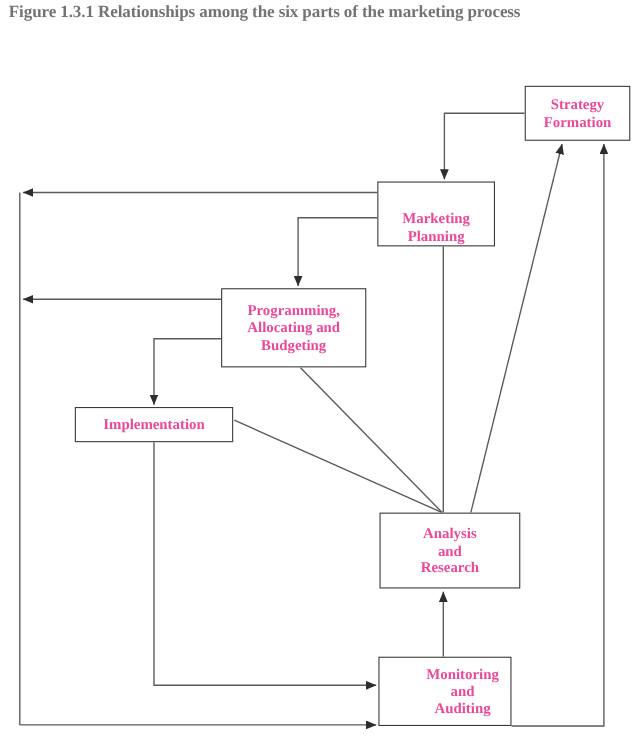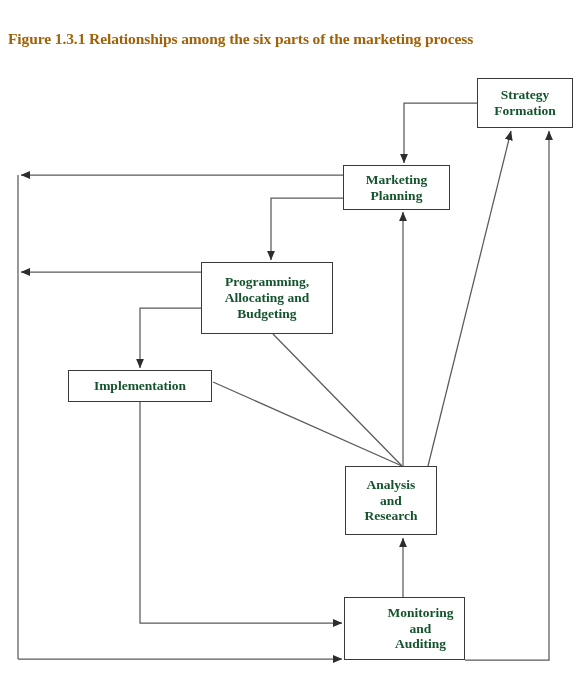--- a/index.html
+++ b/index.html
@@ -16,23 +16,22 @@
   }
   #figure-title {
     position: absolute;
     left: 8px;
     top: 2px;
     width: 566px;
     font-family: "Liberation Serif", serif;
     font-weight: bold;
     font-size: 15.5px;
     letter-spacing: -0.1px;
-    color: #a16207;
+    color: #737373;
     white-space: nowrap;
-    margin-top: 28px;
   }
   #diagram-canvas {
     position: absolute;
     left: 0;
     top: 0;
     width: 578px;
     height: 686px;
   }
   svg.connectors {
     position: absolute;
@@ -44,37 +43,37 @@
   }
   .node-box {
     position: absolute;
     box-sizing: border-box;
     border: 1.4px solid #3a3a3a;
     background: #ffffff;
     display: flex;
     align-items: center;
     justify-content: center;
     text-align: center;
-    color: #14532d;
+    color: #ec4899;
     font-family: "Liberation Serif", serif;
     font-weight: bold;
     font-size: 13.5px;
     line-height: 1.18;
     z-index: 5;
   }
   .node-label {
     display: block;
     white-space: pre-line;
     padding: 0 3px;
   }
   #node-strategy  { left: 477px; top: 78px;  width: 96px;  height: 50px; }
-  #node-marketing { left: 343px; top: 165px; width: 107px; height: 45px; }
+  #node-marketing { left: 343px; top: 165px; width: 107px; height: 59px; align-items: flex-end; }
   #node-programming { left: 201px; top: 262px; width: 132px; height: 72px; }
   #node-implementation { left: 68px;  top: 370px; width: 144px; height: 32px; }
-  #node-analysis  { left: 345px; top: 466px; width: 92px; height: 69px; }
+  #node-analysis  { left: 345px; top: 466px; width: 128px; height: 69px; }
   #node-monitoring{ left: 344px; top: 597px; width: 121px; height: 63px; padding-left: 32px; }
 </style>
 </head>
 <body>
 
 <div id="figure-title">Figure 1.3.1 Relationships among the six parts of the marketing process</div>
 
 <div id="diagram-canvas">
 
   <svg class="connectors" viewBox="0 0 578 686">

